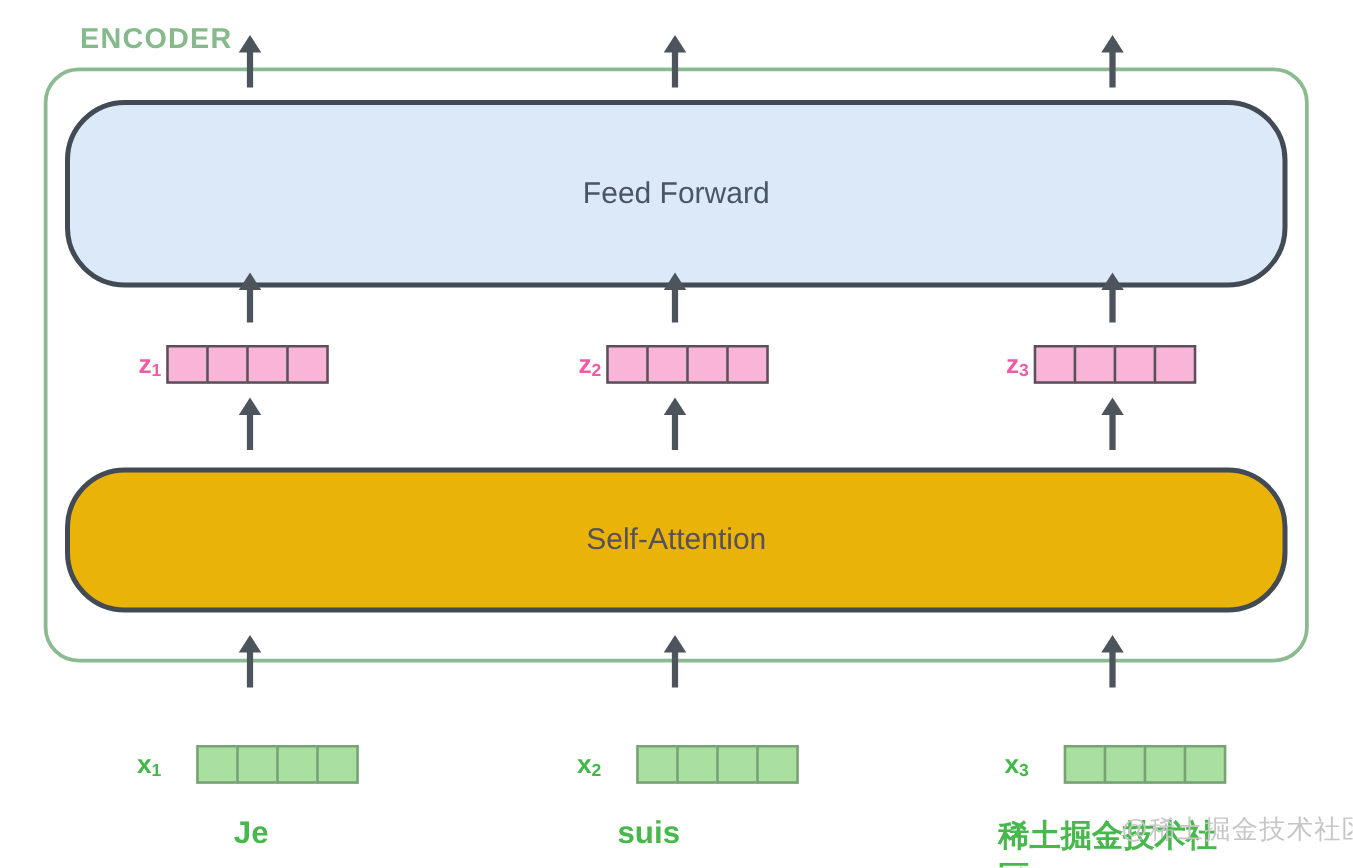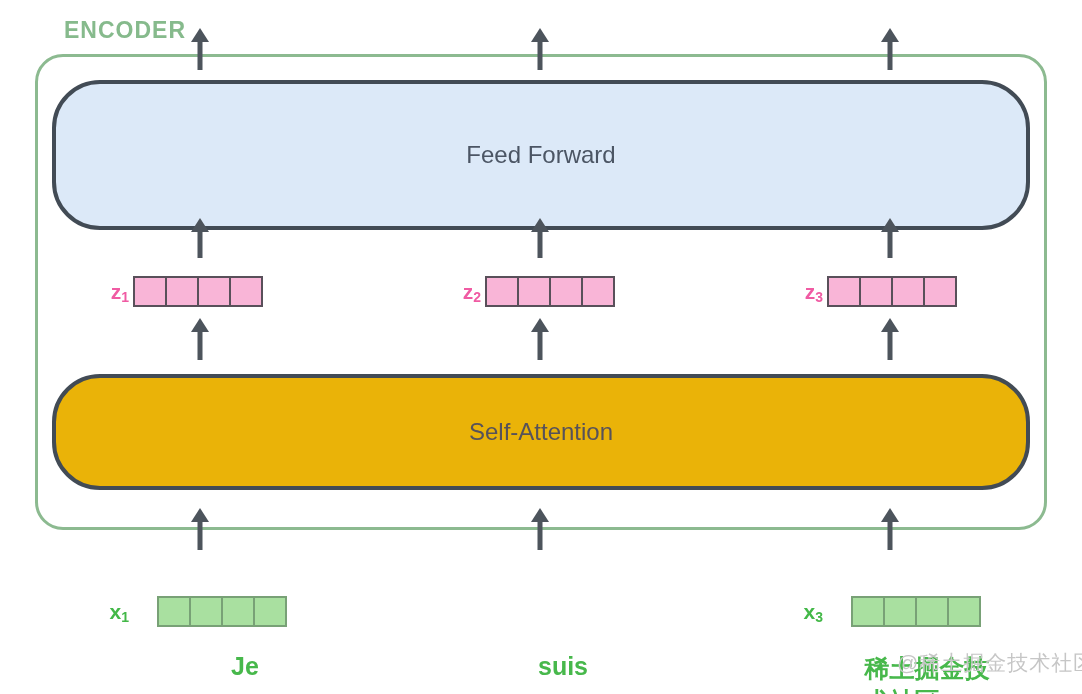--- a/index.html
+++ b/index.html
@@ -43,21 +43,21 @@
   .vec.xrow .vlabel { color:#43b848; }
   .vec.zrow .cell { background:#f9b5d7; border-color:#59505a; }
   .vec.xrow .cell { background:#a9e0a0; border-color:#78a176; }
 
   .vec.c1 { left:99px; }
   .vec.c2 { left:451px; }
   .vec.c3 { left:793px; }
 
   .word {
     position:absolute; top:652px; transform:translateX(-50%);
-    font-size:25px; font-weight:700; color:#47b84b;margin-left:44px;
+    font-size:25px; font-weight:700; color:#47b84b;
   }
   .word.w1 { left:201px; }
   .word.w2 { left:519px; }
   .word.w3 { left:893px; }
 
   .watermark {
     position:absolute; left:897px; top:649px;
     font-size:21px; color:#c6c6c6; letter-spacing:1px; z-index:6;
     white-space:nowrap;
   }
@@ -128,20 +128,29 @@
 
   <div class="vec xrow c1">
     <span class="vlabel"><span>x</span><span class="sub">1</span></span>
     <span class="cells">
         <span class="cell"></span>
         <span class="cell"></span>
         <span class="cell"></span>
         <span class="cell"></span>
       </span>
   </div>
+  <div class="vec xrow c2">
+    <span class="vlabel"><span>x</span><span class="sub">2</span></span>
+    <span class="cells">
+        <span class="cell"></span>
+        <span class="cell"></span>
+        <span class="cell"></span>
+        <span class="cell"></span>
+      </span>
+  </div>
   <div class="vec xrow c3">
     <span class="vlabel"><span>x</span><span class="sub">3</span></span>
     <span class="cells">
         <span class="cell"></span>
         <span class="cell"></span>
         <span class="cell"></span>
         <span class="cell"></span>
       </span>
   </div>
 

